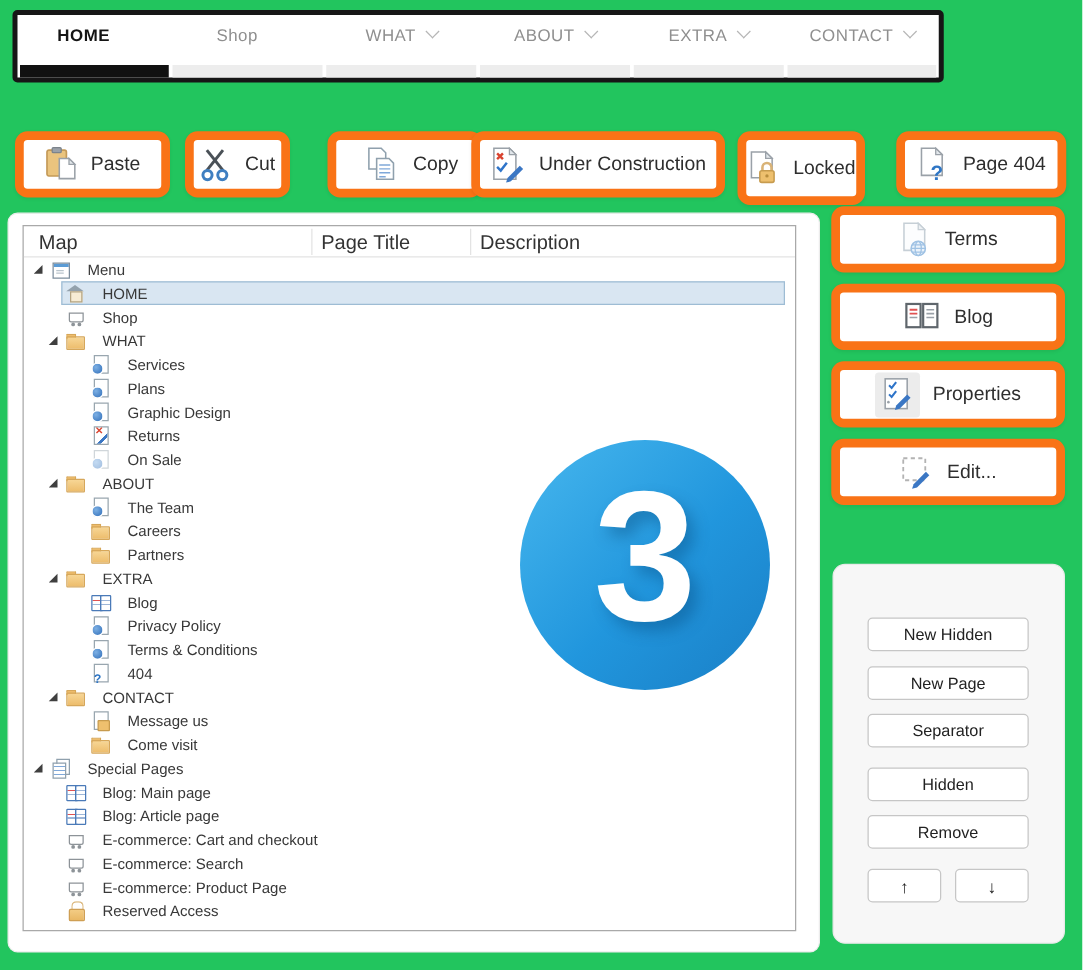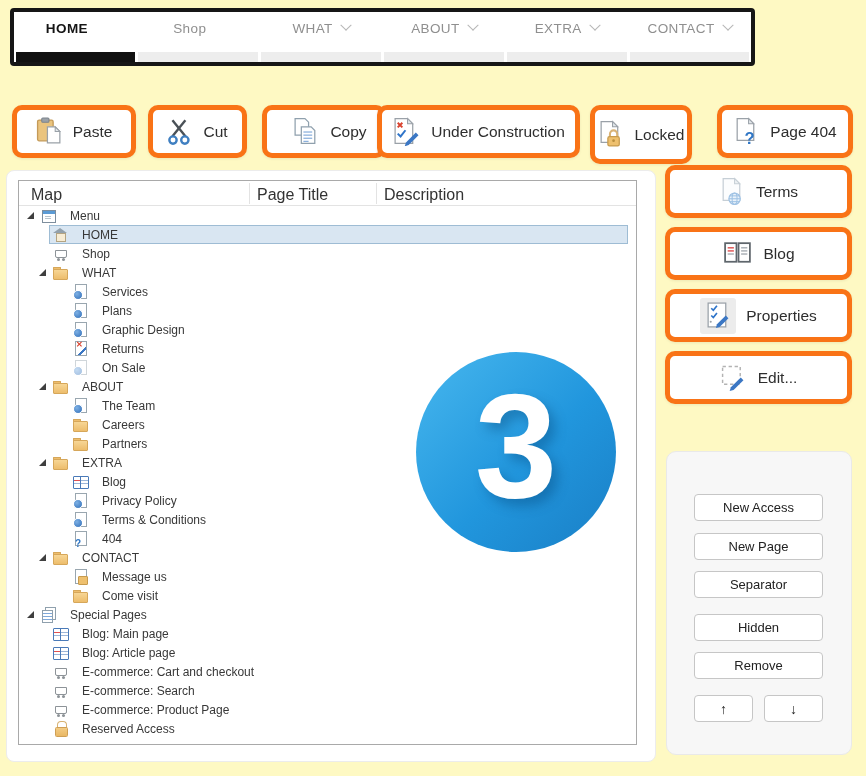--- a/index.html
+++ b/index.html
@@ -1,39 +1,39 @@
 <!DOCTYPE html>
 <html><head>
 <meta charset="utf-8">
 <style>
   * { box-sizing: border-box; margin: 0; padding: 0; }
   html,body { background:#fff; }
   body { font-family:"Liberation Sans", sans-serif; color:#2e2e2e; }
-  #stage { position:relative; width:866px; height:776px; background:#fef9c3; overflow:hidden; }
+  #stage { position:relative; width:866px; height:776px; background:#22c55e; overflow:hidden; }
 
   
   .nav-preview { position:absolute; left:10px; top:8px; width:745px; height:58px;
     background:#fff; border:4px solid #161616; border-radius:4px; display:flex; }
   .nav-item { flex:1; position:relative; display:flex; flex-direction:column; cursor:pointer; }
   .nav-label-row { flex:1; display:flex; align-items:center; justify-content:center; padding-bottom:8px; }
   .nav-label { font-size:13.5px; letter-spacing:.4px; color:#8f8f8f; font-weight:400; }
   .nav-item.active .nav-label { color:#151515; font-weight:700; }
   .chevron { width:8px; height:8px; border-right:1.6px solid #b6b6b6; border-bottom:1.6px solid #b6b6b6;
     transform:rotate(45deg) translate(-2px,-2px); margin-left:9px; visibility:hidden; }
   .chevron.has_chevron { visibility:visible; }
   .nav-bar { height:10px; margin:0 1.5px; background:#ededed; }
   .nav-item.active .nav-bar { background:#111; }
 
   
-  .card-btn { position:absolute; background:#fff; border:5px solid #f97316; border-radius:10px;
+  .card-btn { position:absolute; background:#fff; border:7px solid #f97316; border-radius:10px;
     box-shadow:0 1px 3px rgba(0,0,0,.07); display:flex; align-items:center; justify-content:center;
     gap:10px; cursor:pointer; }
   .card-btn span.lbl { font-size:15.5px; color:#2e2e2e; }
   .btn-paste { left:12px;  top:105px; width:124px; height:53px; }
-  .btn-cut   { left:148px; top:105px; width:99px;  height:53px; }
+  .btn-cut   { left:148px; top:105px; width:84px;  height:53px; }
   .btn-copy  { left:262px; top:105px; width:124px; height:53px;padding-left:12px; }
   .btn-uc    { left:377px; top:105px; width:203px; height:53px; }
   .btn-lock  { left:590px; top:105px; width:102px; height:59px; }
   .btn-404   { left:717px; top:105px; width:136px; height:53px; }
   .btn-hidden{ left:665px; top:165px; width:187px; height:53px; }
   .btn-blog  { left:665px; top:227px; width:187px; height:53px; }
   .btn-props { left:665px; top:289px; width:187px; height:53px; }
   .btn-edit  { left:665px; top:351px; width:187px; height:53px; }
   .icon-bg { width:36px; height:36px; background:#ececec; border-radius:3px;
     display:flex; align-items:center; justify-content:center; }
@@ -537,21 +537,21 @@
           </span>
         </div>
       </div>
   </div>
 
   <div class="step-badge">
     <span class="num">3</span>
   </div>
 
   <div class="panel">
-    <div class="pbtn pb-0">New Access</div>
+    <div class="pbtn pb-0">New Hidden</div>
     <div class="pbtn pb-1">New Page</div>
     <div class="pbtn pb-2">Separator</div>
     <div class="pbtn pb-3">Hidden</div>
     <div class="pbtn pb-4">Remove</div>
     <div class="pbtn arrow-btn pb-up">↑</div>
     <div class="pbtn arrow-btn pb-down">↓</div>
   </div>
 
 </div>
 

